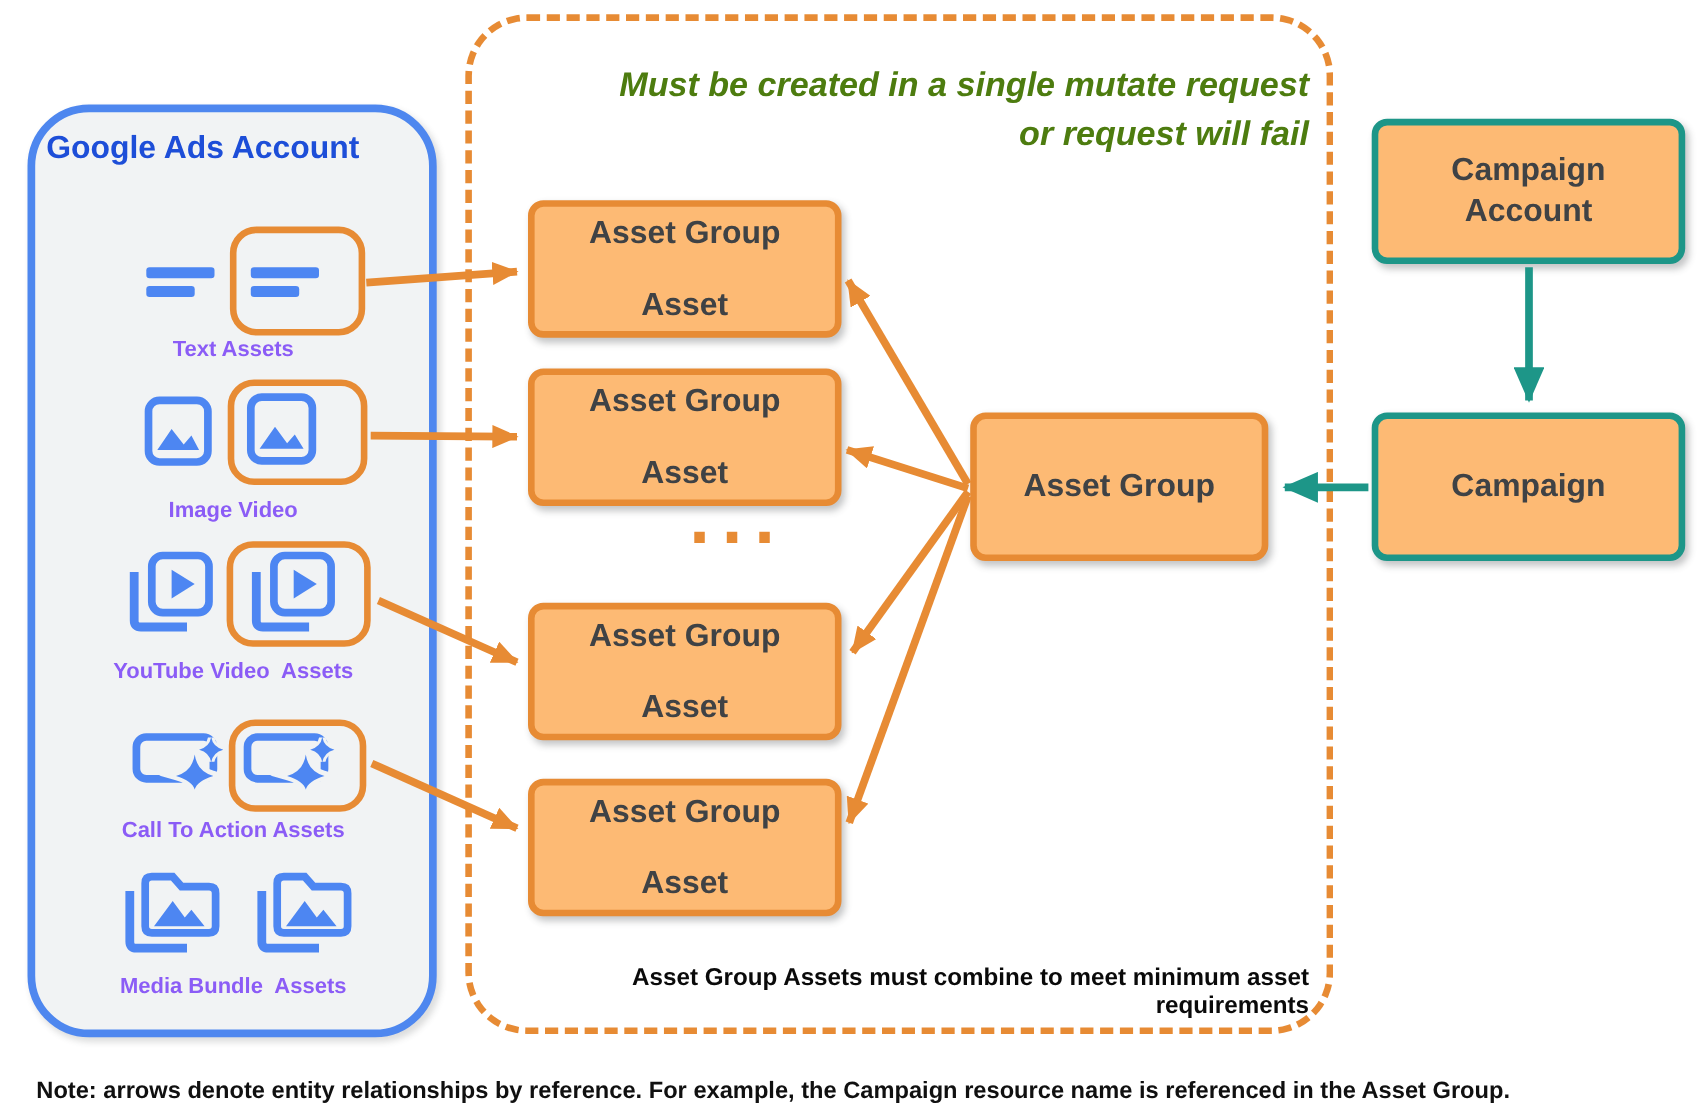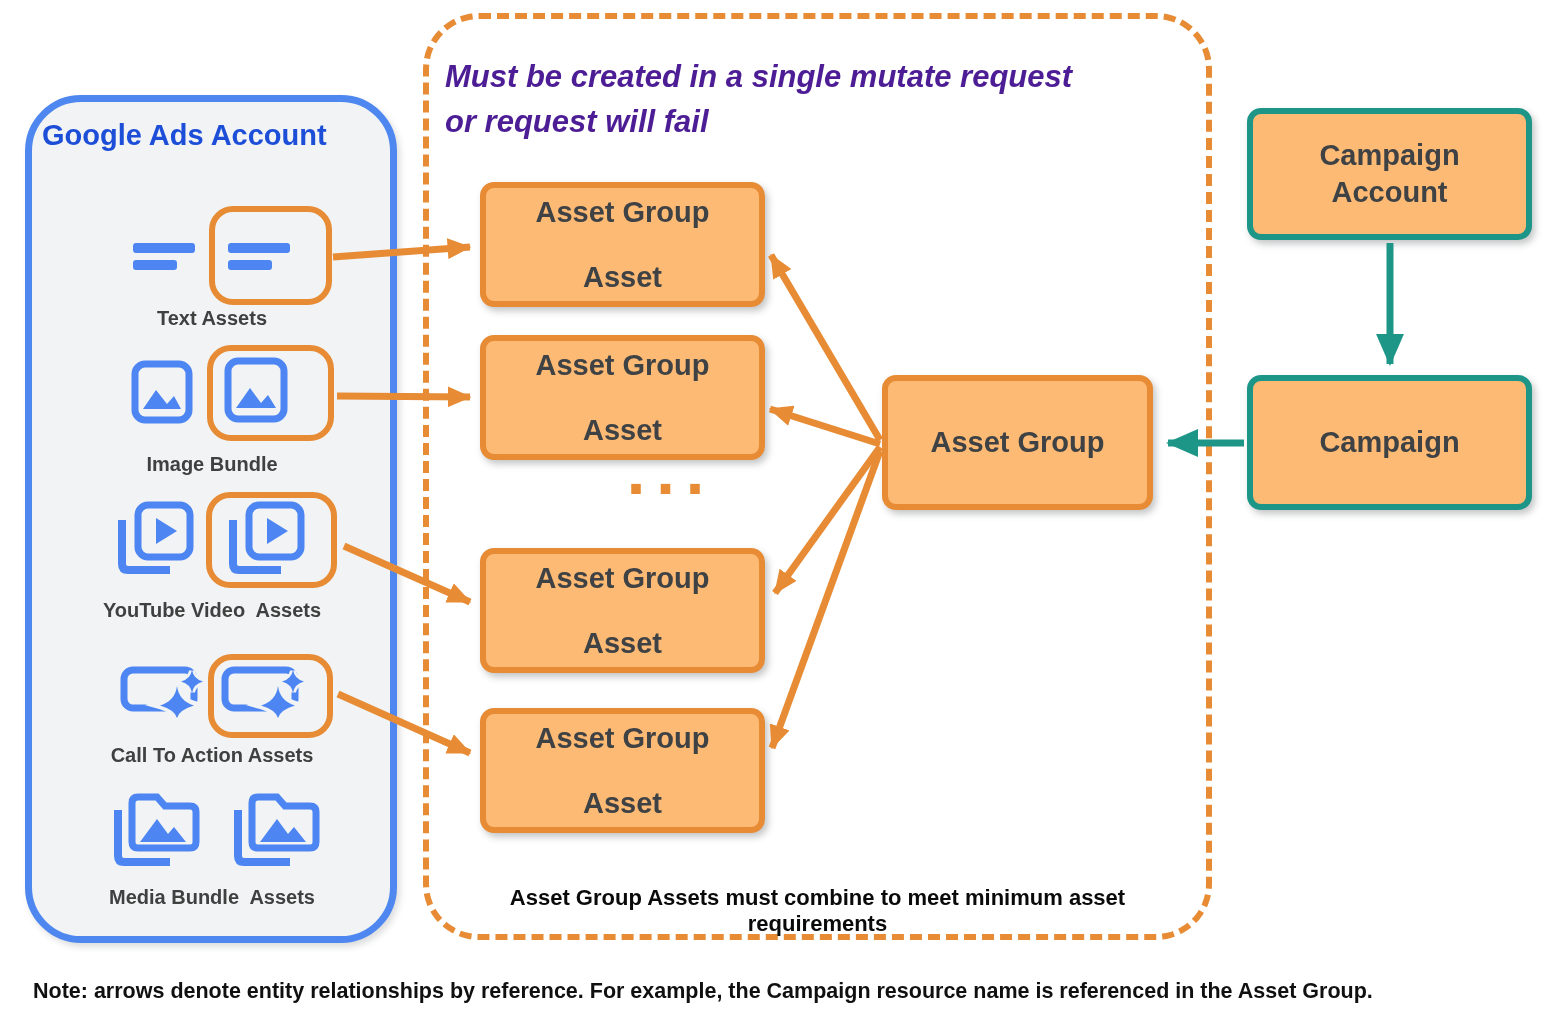--- a/index.html
+++ b/index.html
@@ -5,31 +5,31 @@
   html,body{margin:0;padding:0;background:#ffffff;}
   body{width:1552px;height:1017px;position:relative;font-family:"Liberation Sans",sans-serif;}
   .stage{position:absolute;left:0;top:0;width:1552px;height:1017px;}
   .abs{position:absolute;box-sizing:border-box;}
 
   
   .panel{left:25px;top:95px;width:372px;height:848px;background:#F1F3F4;
          border:7px solid #4E87EF;border-radius:56px;box-shadow:3px 4px 6px rgba(60,64,67,.18);}
   .panel-title{left:42px;top:116px;width:340px;text-align:left;color:#1d4ed8;
                font-weight:bold;font-size:29px;line-height:38px;}
-  .asset-label{width:340px;left:42px;text-align:center;color:#404040;font-weight:bold;
+  .asset-label{width:340px;left:42px;text-align:center;color:#8b5cf6;font-weight:bold;
                font-size:20px;white-space:pre;}
   .hl{border:6px solid #E78B34;border-radius:24px;background:transparent;}
 
   
   .mutate{left:423px;top:13px;width:789px;height:927px;background:#ffffff;
           border:6px dashed #E78B34;border-radius:56px;}
-  .mutate-title{left:445px;top:54px;width:745px;text-align:left;color:#4c1d95;
+  .mutate-title{left:445px;top:54px;width:745px;text-align:right;color:#4d7c0f;
                 font-weight:bold;font-style:italic;font-size:31px;line-height:45px;}
-  .mutate-foot{left:445px;top:875px;width:745px;text-align:center;color:#0A0A0A;
-               font-weight:bold;font-size:22px;margin-top:10px;}
+  .mutate-foot{left:445px;top:875px;width:745px;text-align:right;color:#0A0A0A;
+               font-weight:bold;font-size:22px;}
 
   
   .ebox{background:#fdba74;border-radius:14px;box-shadow:3px 4px 7px rgba(60,64,67,.30);
         display:flex;flex-direction:column;align-items:center;justify-content:center;
         text-align:center;font-weight:bold;color:#3F4245;font-size:29px;line-height:37px;}
   .b-orange{border:6px solid #E78B34;gap:28px;}
   .b-teal{border:6px solid #1D9688;}
 
   .dots{left:610px;top:446px;width:120px;text-align:center;color:#E78B34;
         font-weight:bold;font-size:54px;letter-spacing:9px;line-height:60px;
@@ -64,21 +64,21 @@
 
   <svg class="abs" style="left:131px;top:360px" width="62" height="64" viewBox="0 0 62 64">
     <rect x="4" y="4" width="54" height="56" rx="10" fill="none" stroke="#4D86F2" stroke-width="7"></rect>
     <path d="M12 49 L25 30 L36 44 L43 36 L50 49 Z" fill="#4D86F2"></path>
   </svg>
   <div class="abs hl" style="left:207px;top:345px;width:127px;height:96px"></div>
   <svg class="abs" style="left:224px;top:357px" width="64" height="66" viewBox="0 0 64 66">
     <rect x="4" y="4" width="56" height="58" rx="10" fill="none" stroke="#4D86F2" stroke-width="7"></rect>
     <path d="M12 51 L26 31 L37 46 L44 38 L52 51 Z" fill="#4D86F2"></path>
   </svg>
-  <div class="abs asset-label" style="top:453px">Image Bundle</div>
+  <div class="abs asset-label" style="top:453px">Image Video</div>
 
   <svg class="abs" style="left:114px;top:500px" width="80" height="78" viewBox="0 0 80 78">
     <path d="M8 20 L8 64 Q8 70 14 70 L56 70" fill="none" stroke="#4D86F2" stroke-width="8"></path>
     <rect x="24" y="5" width="52" height="52" rx="10" fill="none" stroke="#4D86F2" stroke-width="7"></rect>
     <path d="M42 18 L63 31 L42 44 Z" fill="#4D86F2"></path>
   </svg>
   <div class="abs hl" style="left:206px;top:492px;width:131px;height:96px"></div>
   <svg class="abs" style="left:225px;top:500px" width="80" height="78" viewBox="0 0 80 78">
     <path d="M8 20 L8 64 Q8 70 14 70 L56 70" fill="none" stroke="#4D86F2" stroke-width="8"></path>
     <rect x="24" y="5" width="52" height="52" rx="10" fill="none" stroke="#4D86F2" stroke-width="7"></rect>

